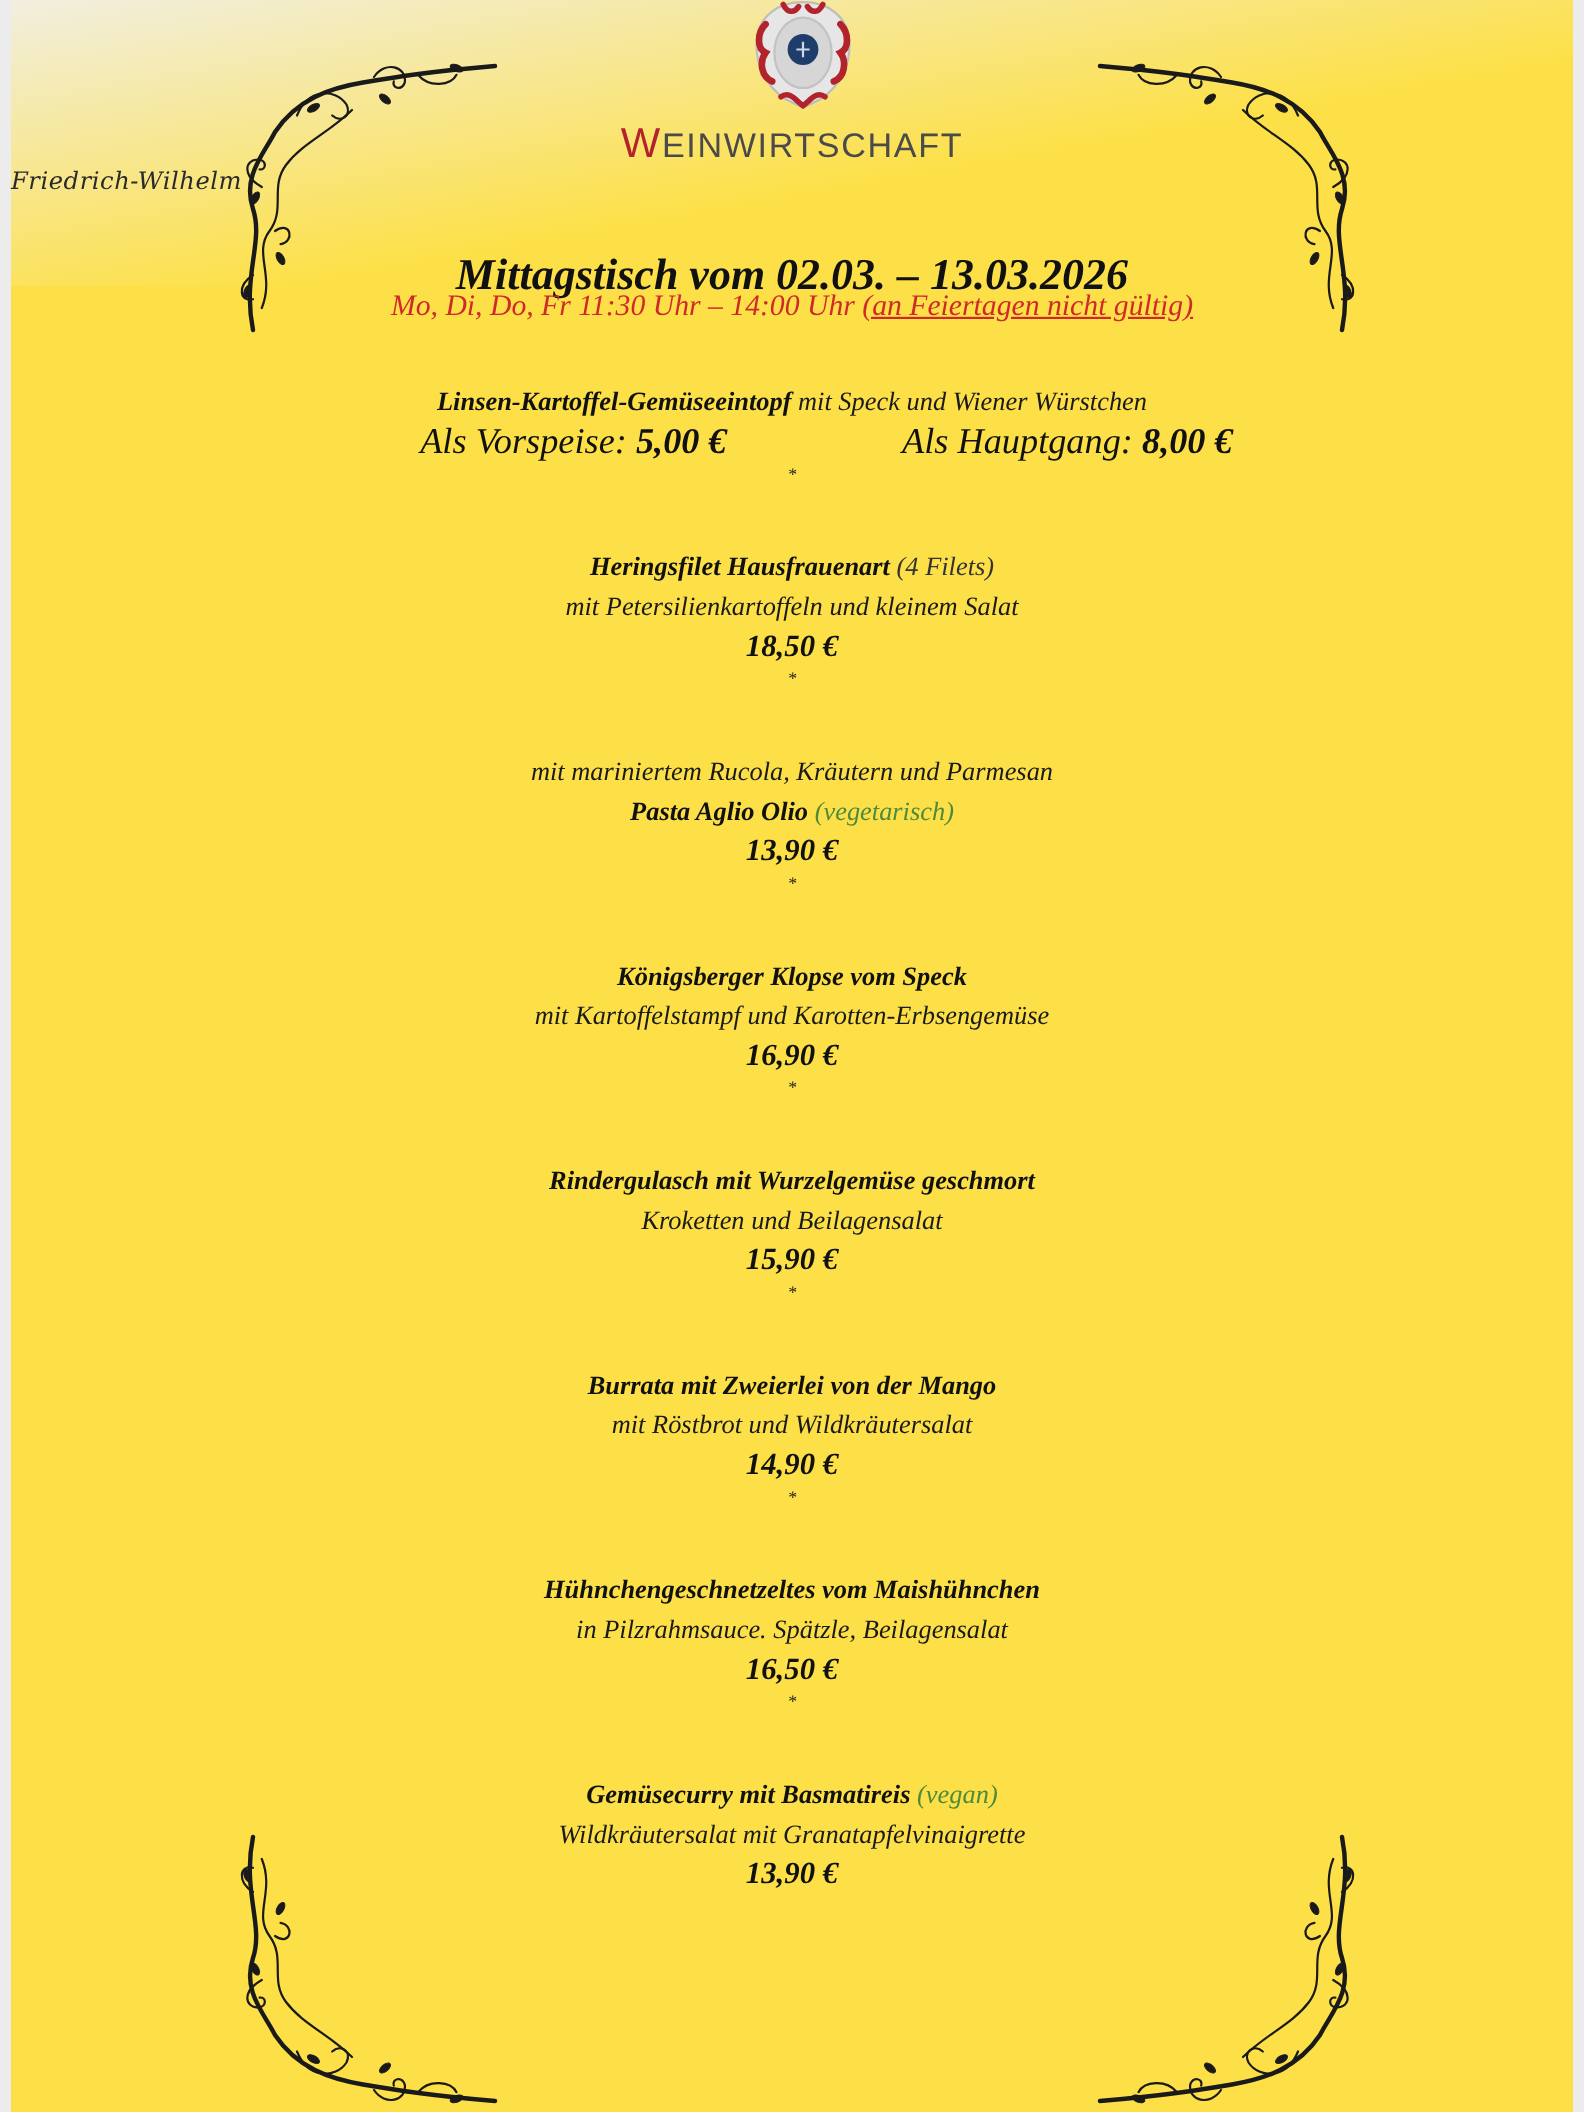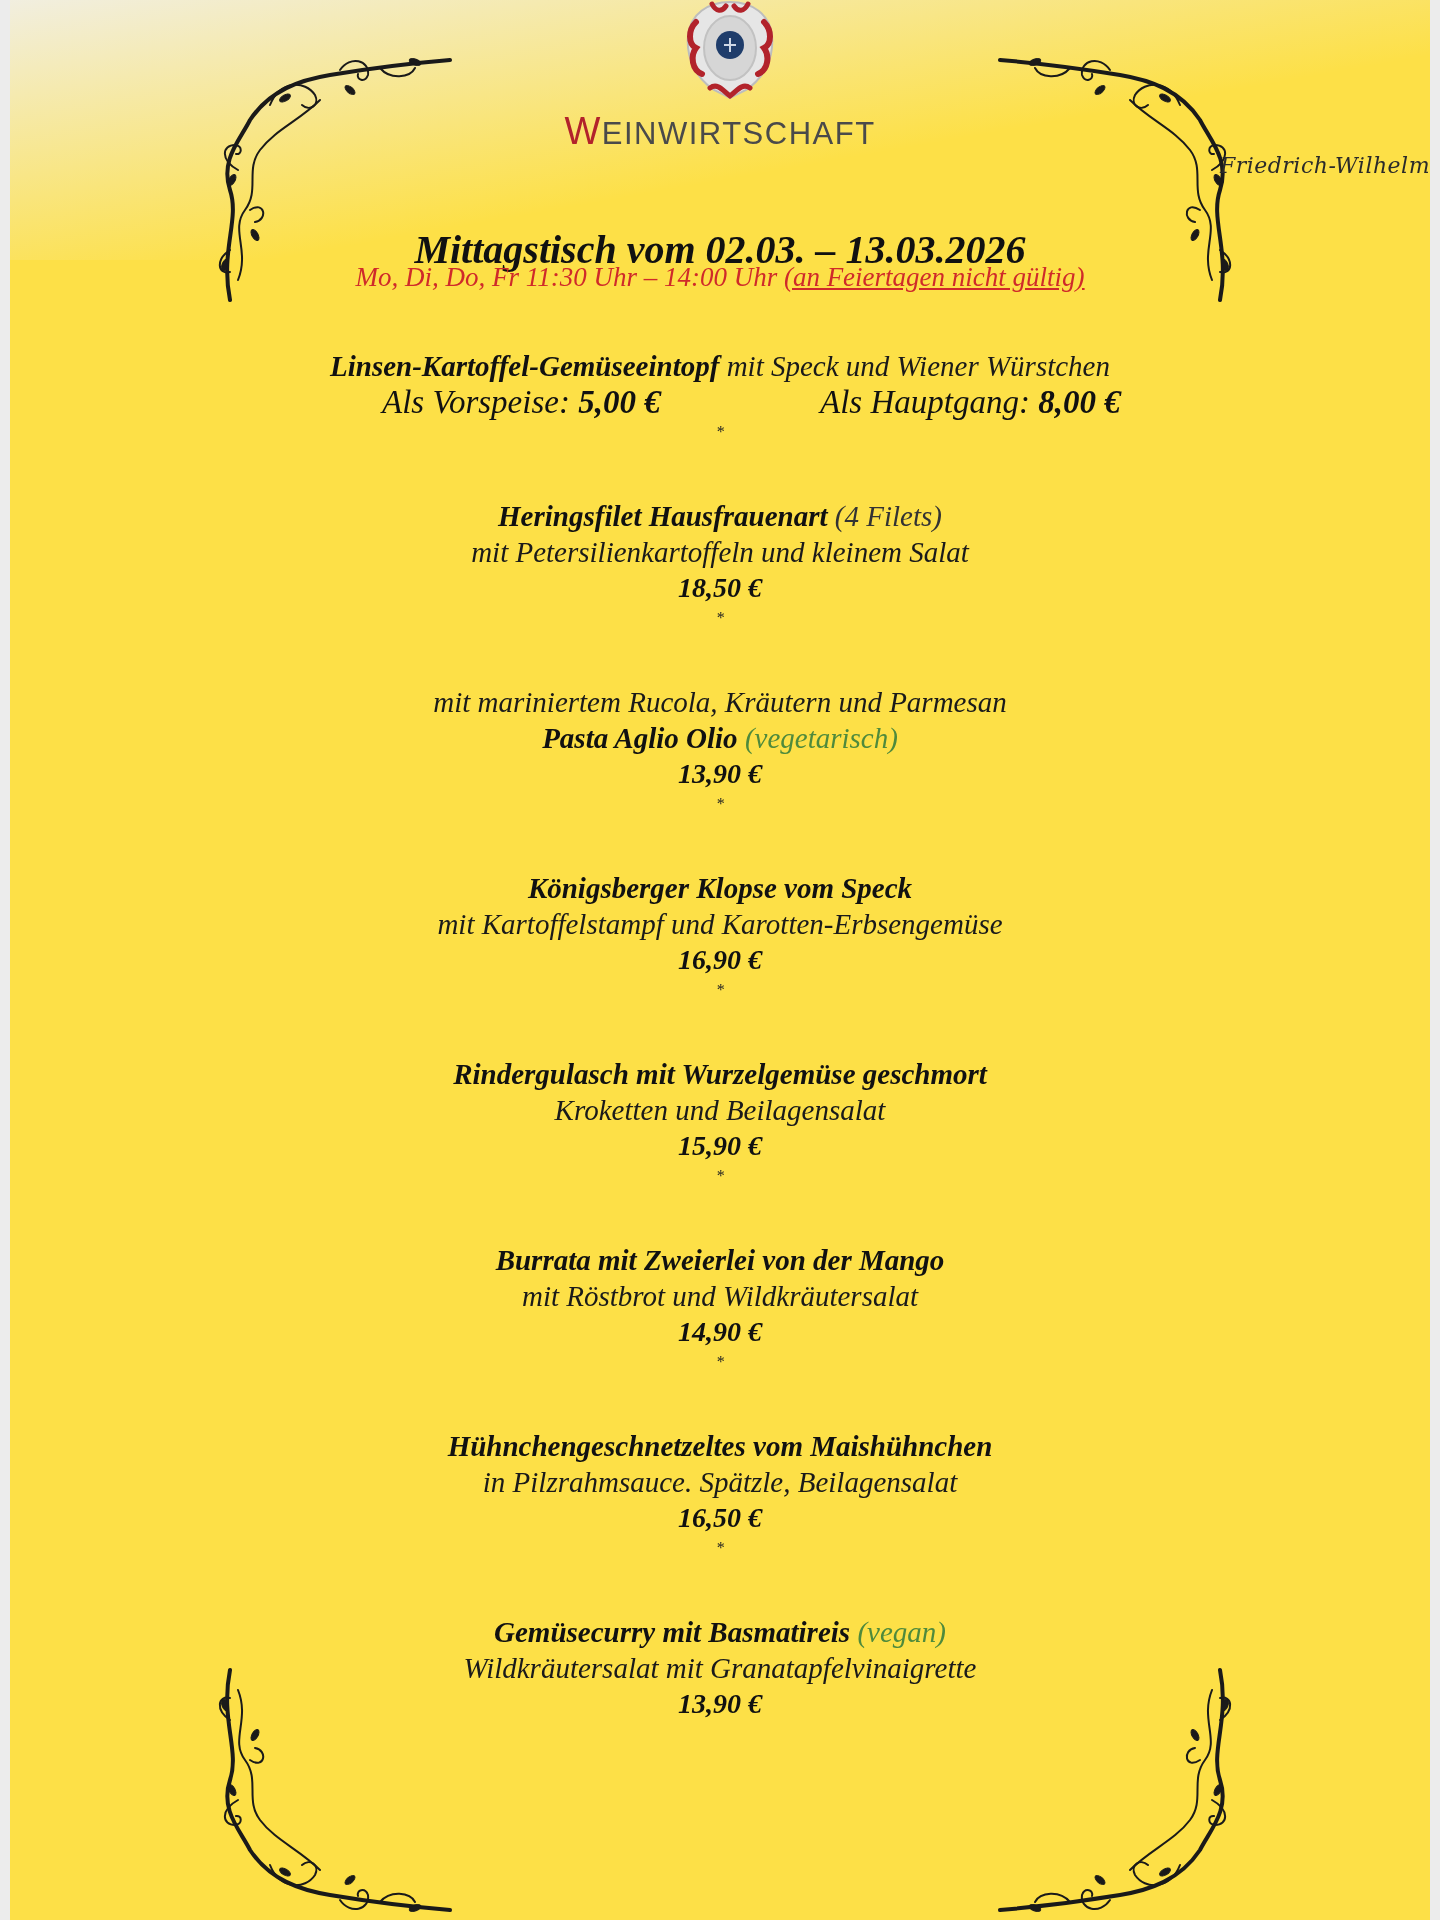--- a/index.html
+++ b/index.html
@@ -29,39 +29,39 @@
 
   
   .crest { position: absolute; left: 672px; top: 0; width: 96px; height: 100px; }
   .brand {
     position: absolute; left: 0; width: 1420px; top: 110px; text-align: center;
     font-family: "Liberation Sans", sans-serif; font-size: 31px; letter-spacing: 1.5px;
     color: #4a4a4a; font-weight: normal;
   }
   .brand .first { color: #b2232b; font-size: 38px; }
   .subbrand {
-    position: absolute; left: 0; width: 1420px; top: 153px; text-align: right;
+    position: absolute; left: 0; width: 1420px; top: 153px; text-align: left;
     font-family: "DejaVu Serif", serif; font-style: italic; font-size: 22px; color: #2a2a2a;
     letter-spacing: 0.5px;
   }
   .title {
     position: absolute; left: 0; width: 1420px; top: 202px; text-align: center;
     font-family: "Liberation Serif", serif; font-style: italic; font-weight: bold;
     font-size: 40px; color: #111; margin-top: 24px;
   }
   .hours {
     position: absolute; left: 0; width: 1420px; top: 262px; text-align: center;
     font-family: "Liberation Serif", serif; font-style: italic; font-size: 27px; color: #cf2a2a;
   }
   .hours .note { text-decoration: underline; }
 
   
   .menu { position: absolute; left: 0; width: 1420px; top: 348px; text-align: center; }
   .dish { font-family: "Liberation Serif", serif; font-style: italic; color: #111; }
-  .dish .line { font-size: 29px; line-height: 36px; height: 36px; white-space: nowrap; }
+  .dish .line { font-size: 24px; line-height: 36px; height: 36px; white-space: nowrap; }
   .dish .name { font-weight: bold; }
   .dish .extra { font-weight: normal; color: #333; }
   .dish .tag { font-weight: normal; color: #4f8a3c; }
   .dish .desc { font-weight: normal; color: #1a1a1a; }
   .dish .price { font-weight: bold; font-size: 28px; line-height: 36px; }
   .star { font-size: 16px; line-height: 24px; height: 24px; color: #222; }
   .gap { height: 54px; }
   .price-row { position: relative; height: 36px; font-size: 33px; line-height: 36px; }
   .price-row .left { position: absolute; left: 372px; }
   .price-row .right { position: absolute; left: 810px; }

